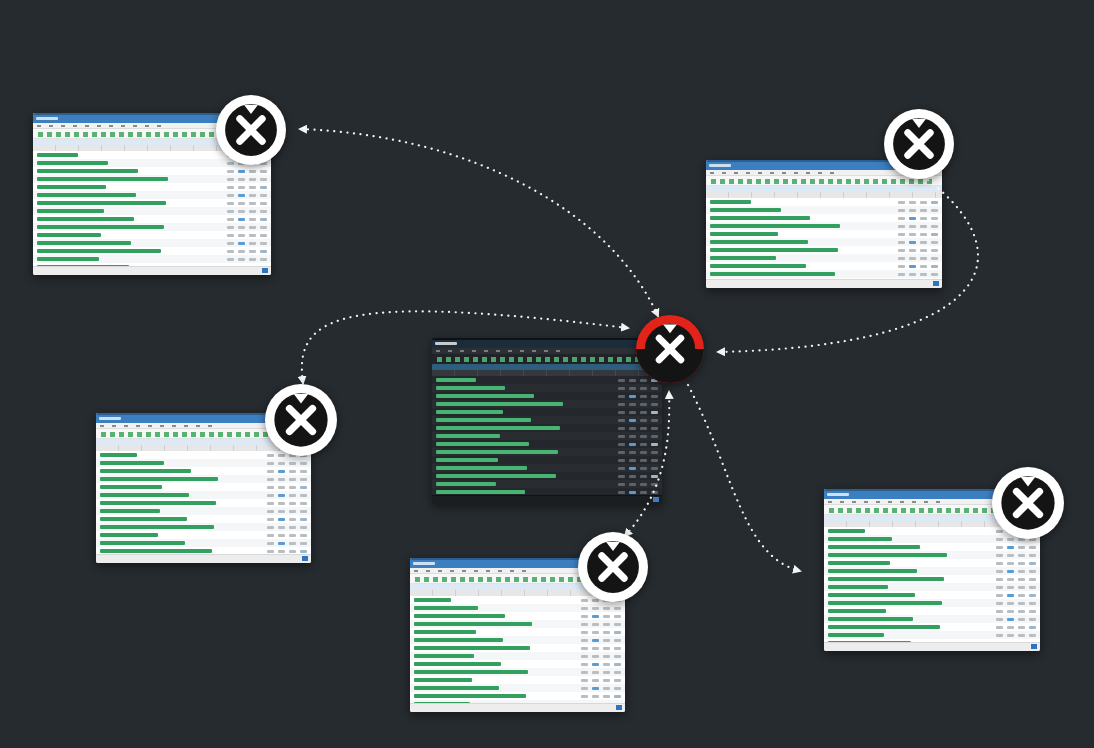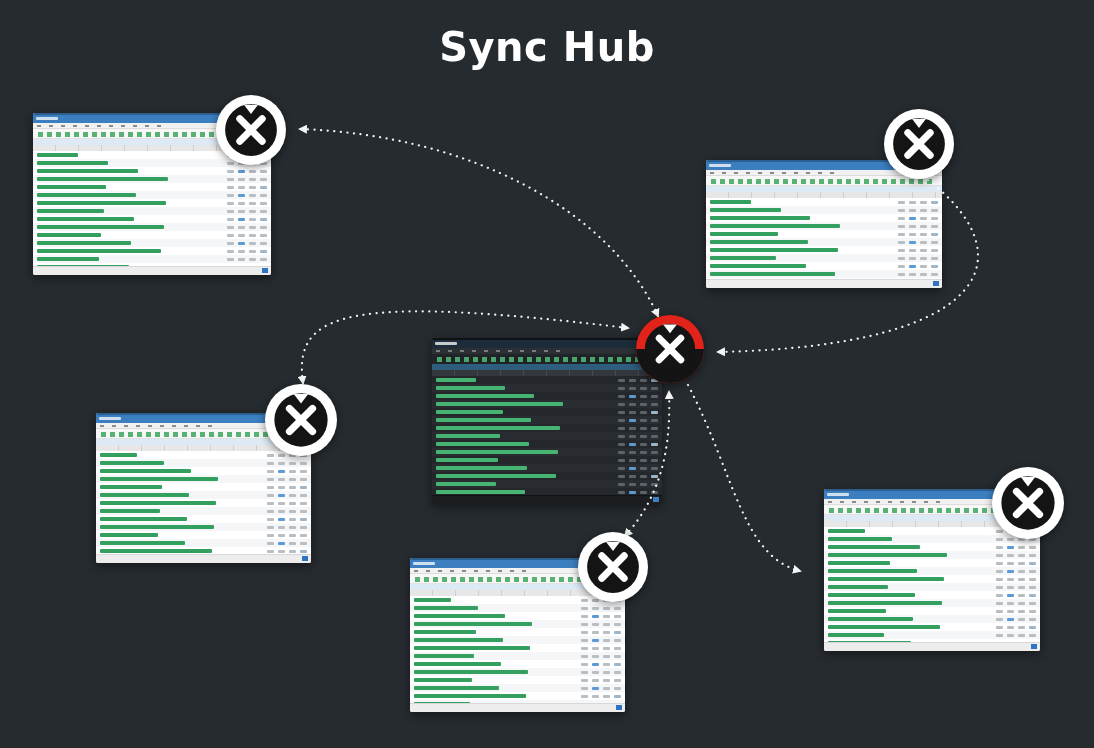--- a/index.html
+++ b/index.html
@@ -83,21 +83,20 @@
 
   
   .node{position:absolute;z-index:10;filter:drop-shadow(0 2px 4px rgba(0,0,0,.45));}
   .node svg{display:block;width:100%;height:100%;}
 </style>
 </head>
 <body>
 
 <div class="canvas">
 
-  <h1 class="title">Sync Hub</h1>
 
   <div id="windows">
       <div class="window light" style="left: 33px; top: 113px; width: 238px; height: 162px;">
         <div class="w-titlebar">
        <span class="w-logo"></span>
        <span class="w-btns"></span>
      </div>
      <div class="w-menubar"></div>
      <div class="w-toolbar"></div>
      <div class="w-filter"></div>

